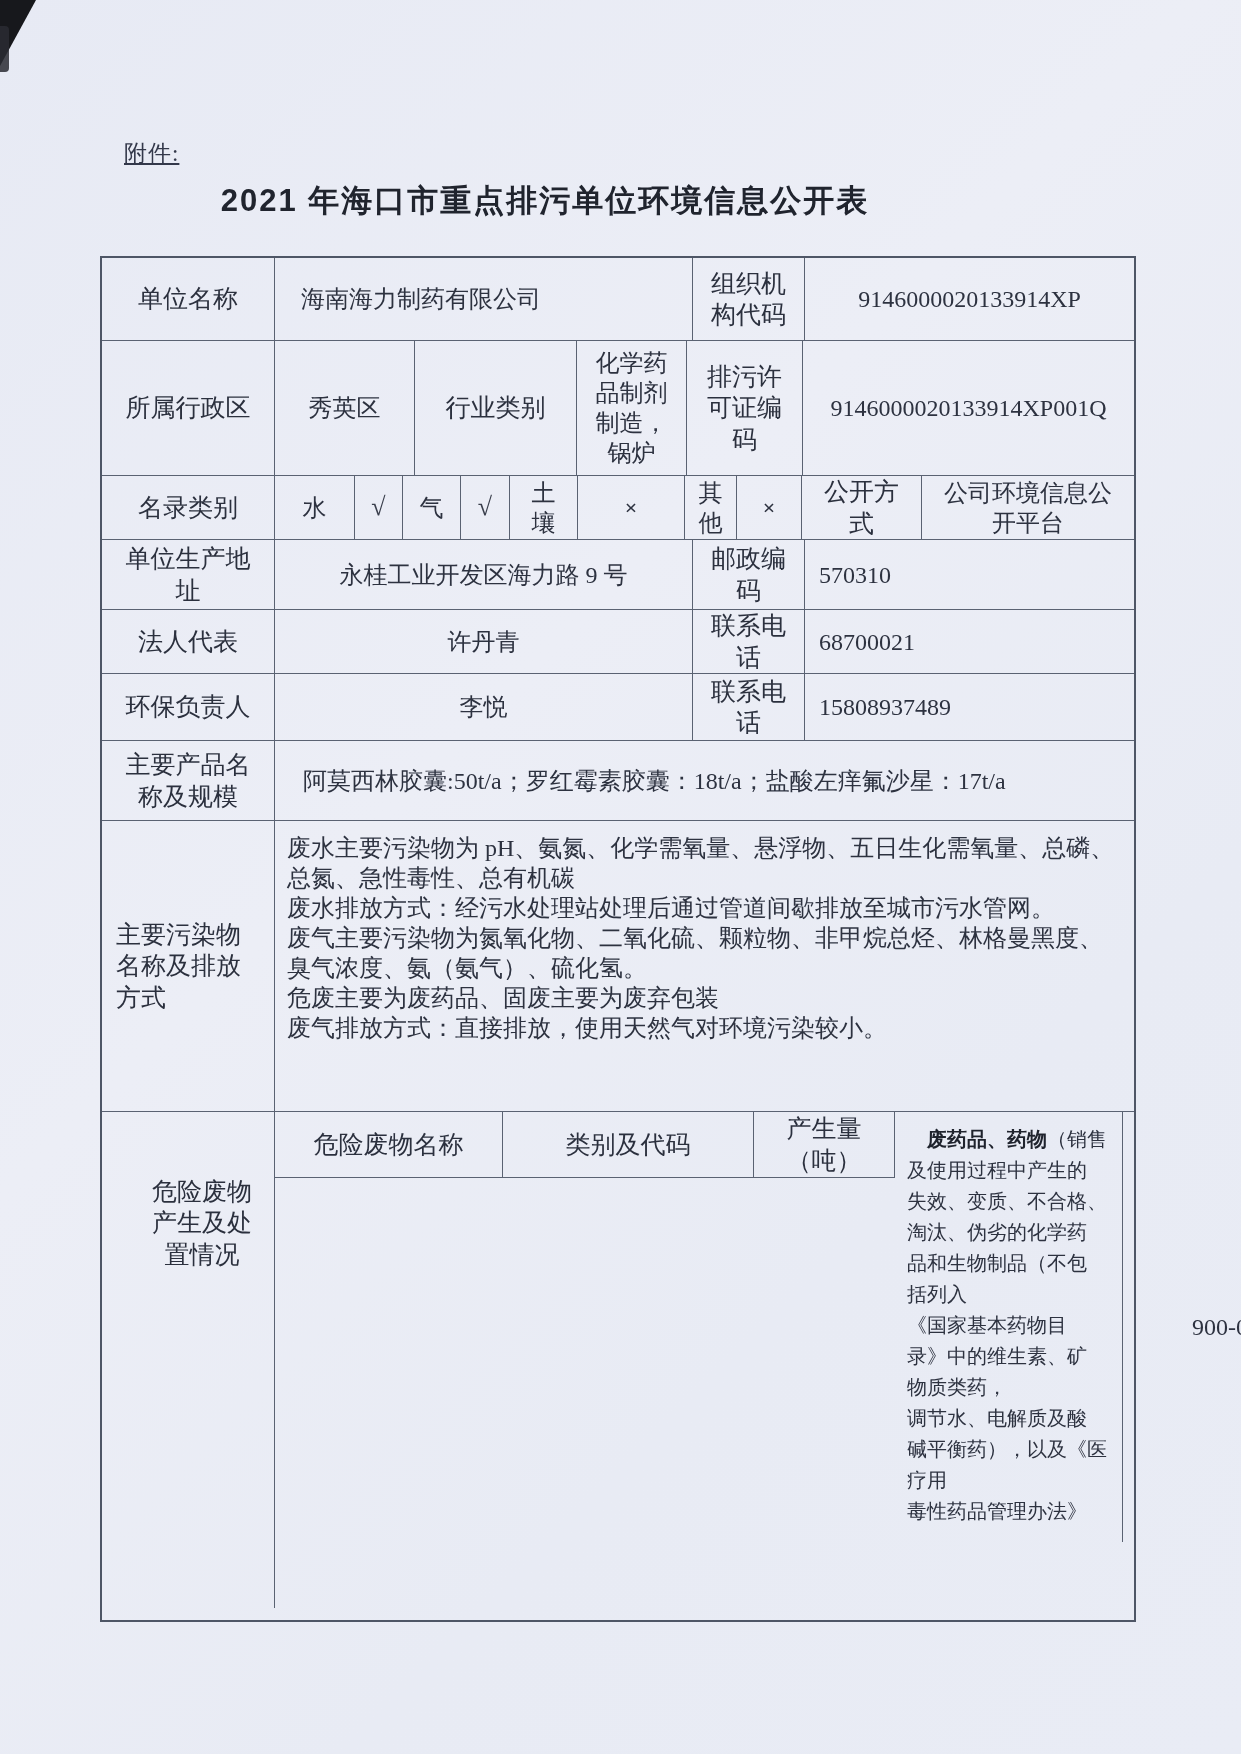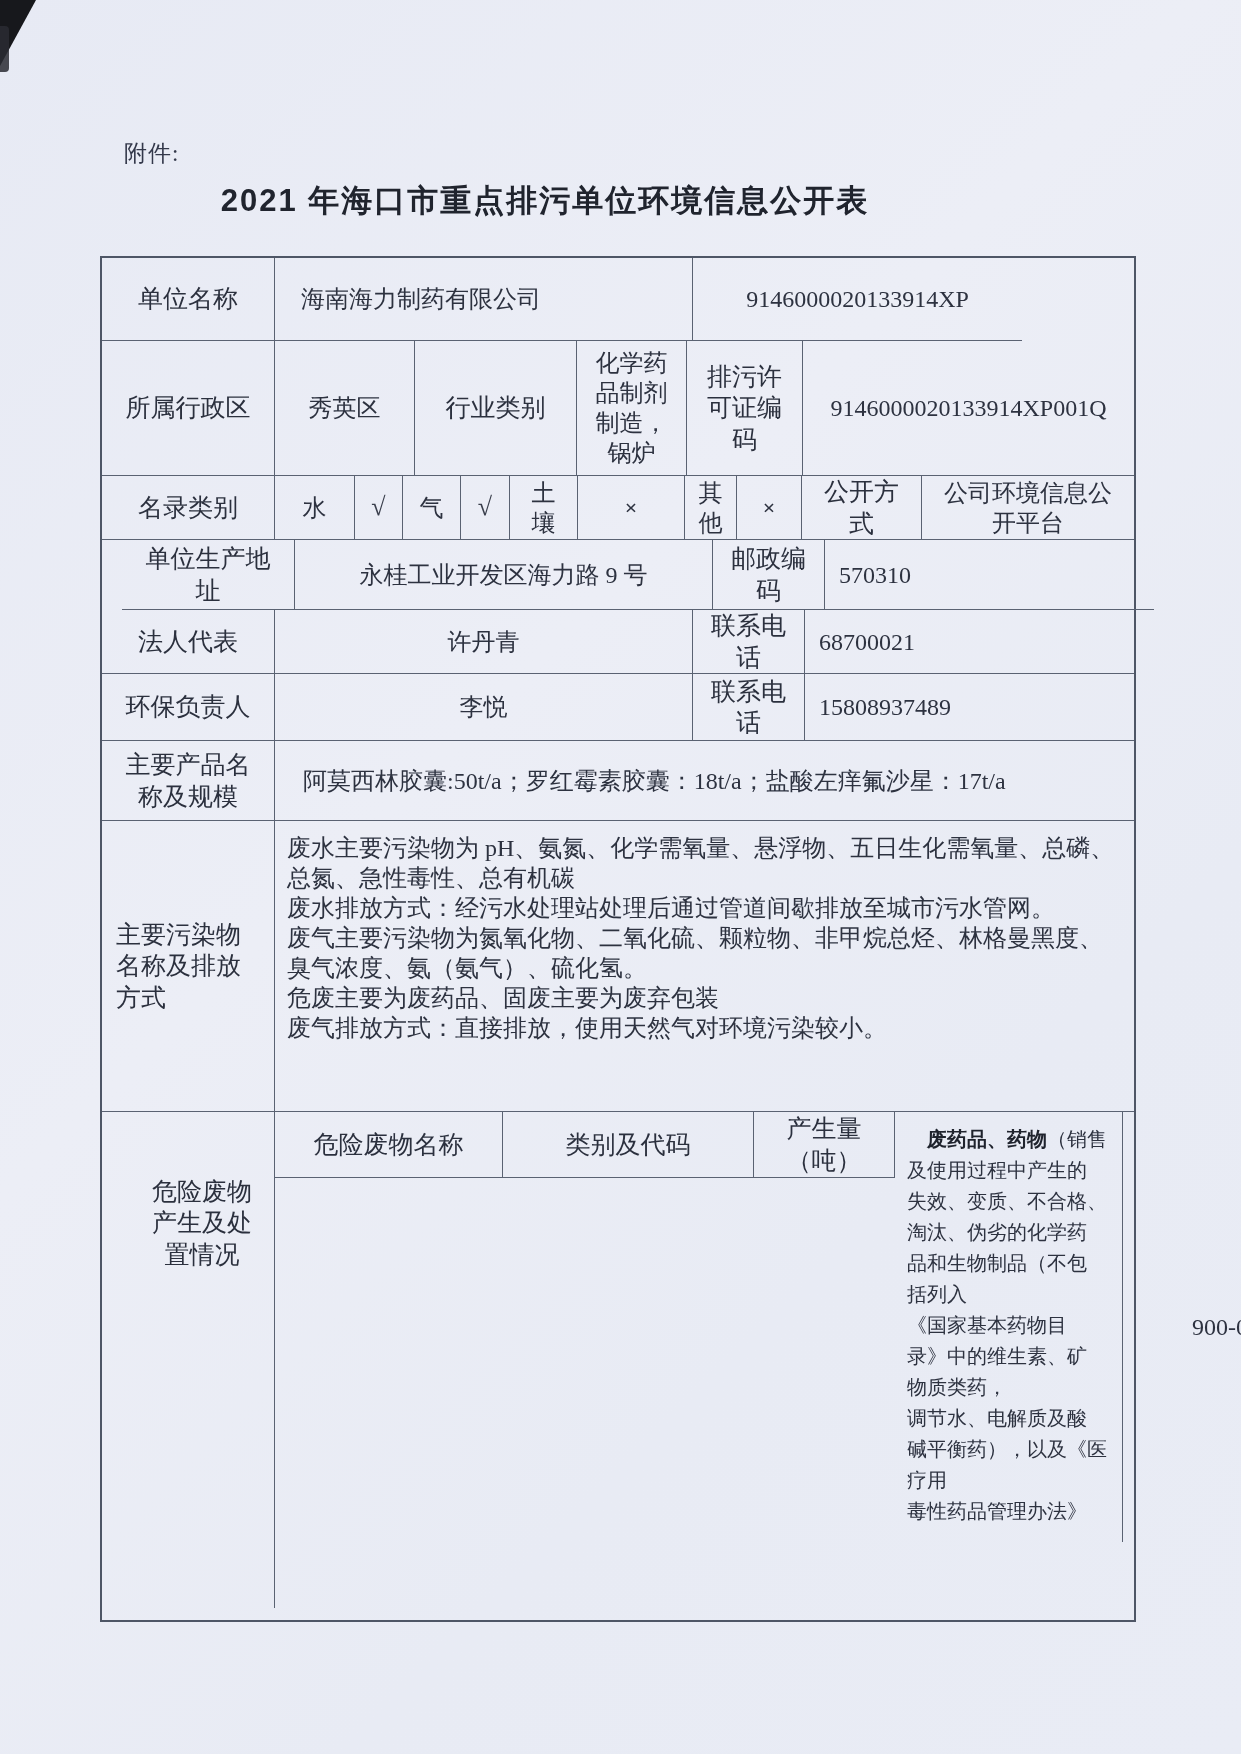--- a/index.html
+++ b/index.html
@@ -17,21 +17,21 @@
     position:absolute;top:0;left:0;width:36px;height:66px;
     background:#17181c;
     clip-path:polygon(0 0,100% 0,0 100%);
   }
   .edge-artifact{
     position:absolute;top:26px;left:0;width:9px;height:46px;
     background:#2a2c33;border-radius:0 4px 4px 0;opacity:.85;
   }
   .attachment{
     position:absolute;top:138px;left:124px;
-    font-size:23px;color:#33384a;letter-spacing:1px;
+    font-size:23px;color:#33384a;letter-spacing:1px;text-decoration:underline;
   }
   .title{
     position:absolute;top:180px;left:215px;width:660px;margin:0;
     text-align:center;font-size:31px;font-weight:700;color:#20242e;
     font-family:"Liberation Sans", sans-serif;letter-spacing:2px;
   }
   .tbl{
     position:absolute;top:256px;left:100px;width:1036px;height:1366px;
     border:2px solid #4e5666;box-sizing:border-box;
     font-size:24px;
@@ -76,20 +76,21 @@
   <div class="edge-artifact"></div>
 
   <div class="attachment">附件:</div>
   <h1 class="title">2021 年海口市重点排污单位环境信息公开表</h1>
 
   <div class="tbl">
 
     <div class="row" style="height:83px;">
       <div class="c label" style="flex:0 0 173px;">单位名称</div>
       <div class="c vleft pad26" style="flex:0 0 418px;">海南海力制药有限公司</div>
+      <div class="c label" style="flex:0 0 112px;">组织机构代码</div>
       <div class="c last" style="flex:0 0 329px;">9146000020133914XP</div>
     </div>
 
     <div class="row" style="height:135px;">
       <div class="c label" style="flex:0 0 173px;">所属行政区</div>
       <div class="c" style="flex:0 0 140px;">秀英区</div>
       <div class="c label" style="flex:0 0 162px;">行业类别</div>
       <div class="c" style="flex:0 0 110px;">化学药品制剂制造，锅炉</div>
       <div class="c label" style="flex:0 0 116px;">排污许可证编码</div>
       <div class="c last" style="flex:0 0 331px;">9146000020133914XP001Q</div>
@@ -102,21 +103,21 @@
       <div class="c" style="flex:0 0 58px;">气</div>
       <div class="c mark" style="flex:0 0 49px;">√</div>
       <div class="c" style="flex:0 0 68px;">土壤</div>
       <div class="c xmark" style="flex:0 0 107px;">×</div>
       <div class="c" style="flex:0 0 52px;">其他</div>
       <div class="c xmark" style="flex:0 0 65px;">×</div>
       <div class="c label" style="flex:0 0 120px;">公开方式</div>
       <div class="c last" style="flex:0 0 212px;">公司环境信息公开平台</div>
     </div>
 
-    <div class="row" style="height:70px;margin-left:20px;">
+    <div class="row" style="height:70px;">
       <div class="c label" style="flex:0 0 173px;">单位生产地址</div>
       <div class="c" style="flex:0 0 418px;">永桂工业开发区海力路 9 号</div>
       <div class="c label" style="flex:0 0 112px;">邮政编码</div>
       <div class="c last vleft pad14" style="flex:0 0 329px;">570310</div>
     </div>
 
     <div class="row" style="height:64px;">
       <div class="c label" style="flex:0 0 173px;">法人代表</div>
       <div class="c" style="flex:0 0 418px;">许丹青</div>
       <div class="c label" style="flex:0 0 112px;">联系电话</div>

